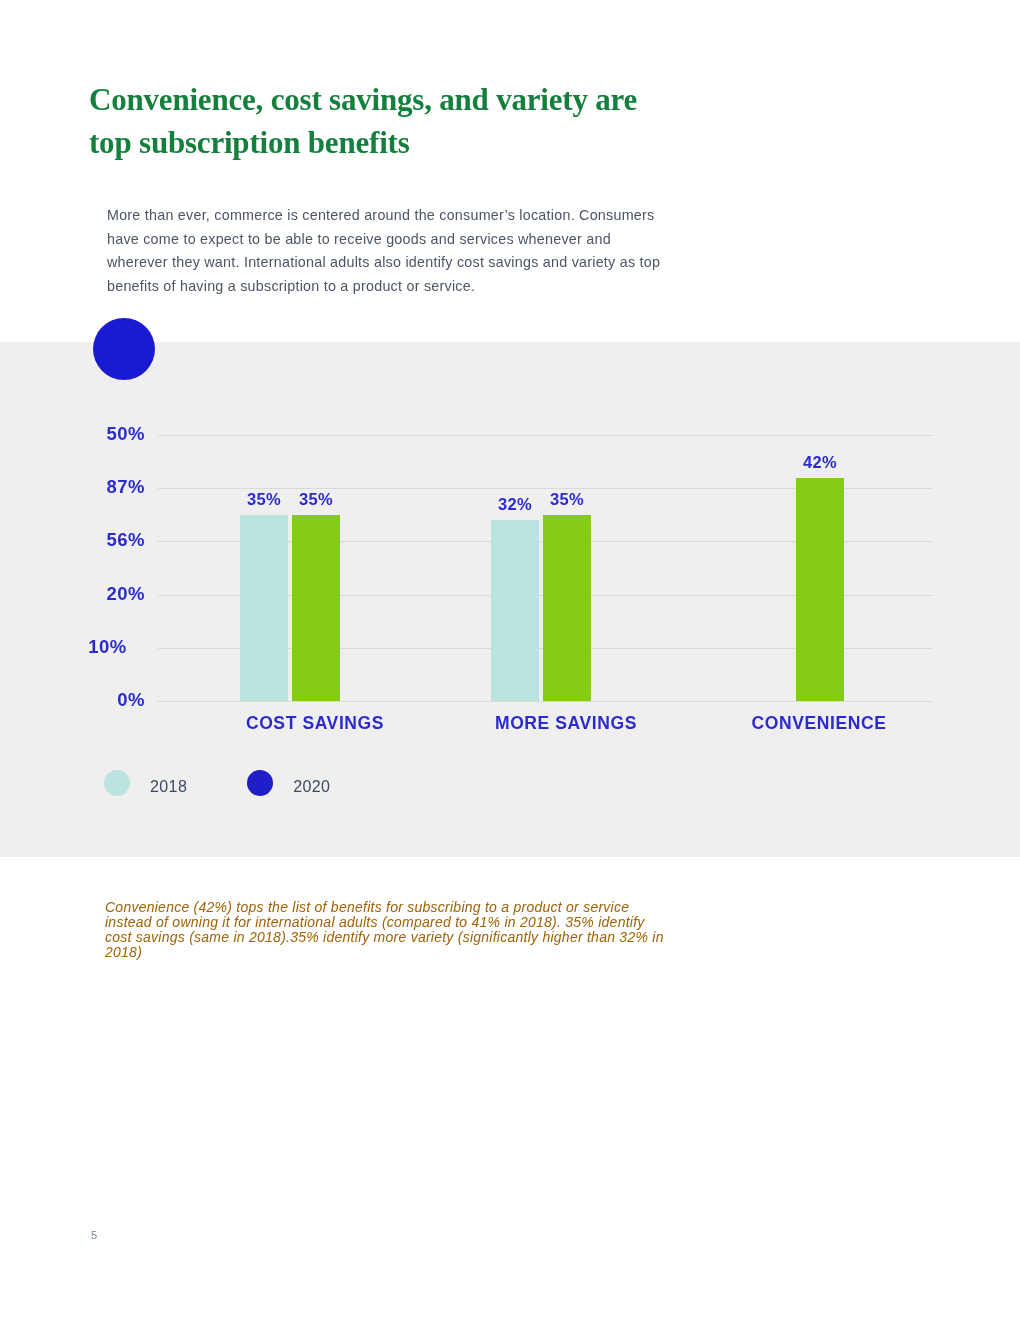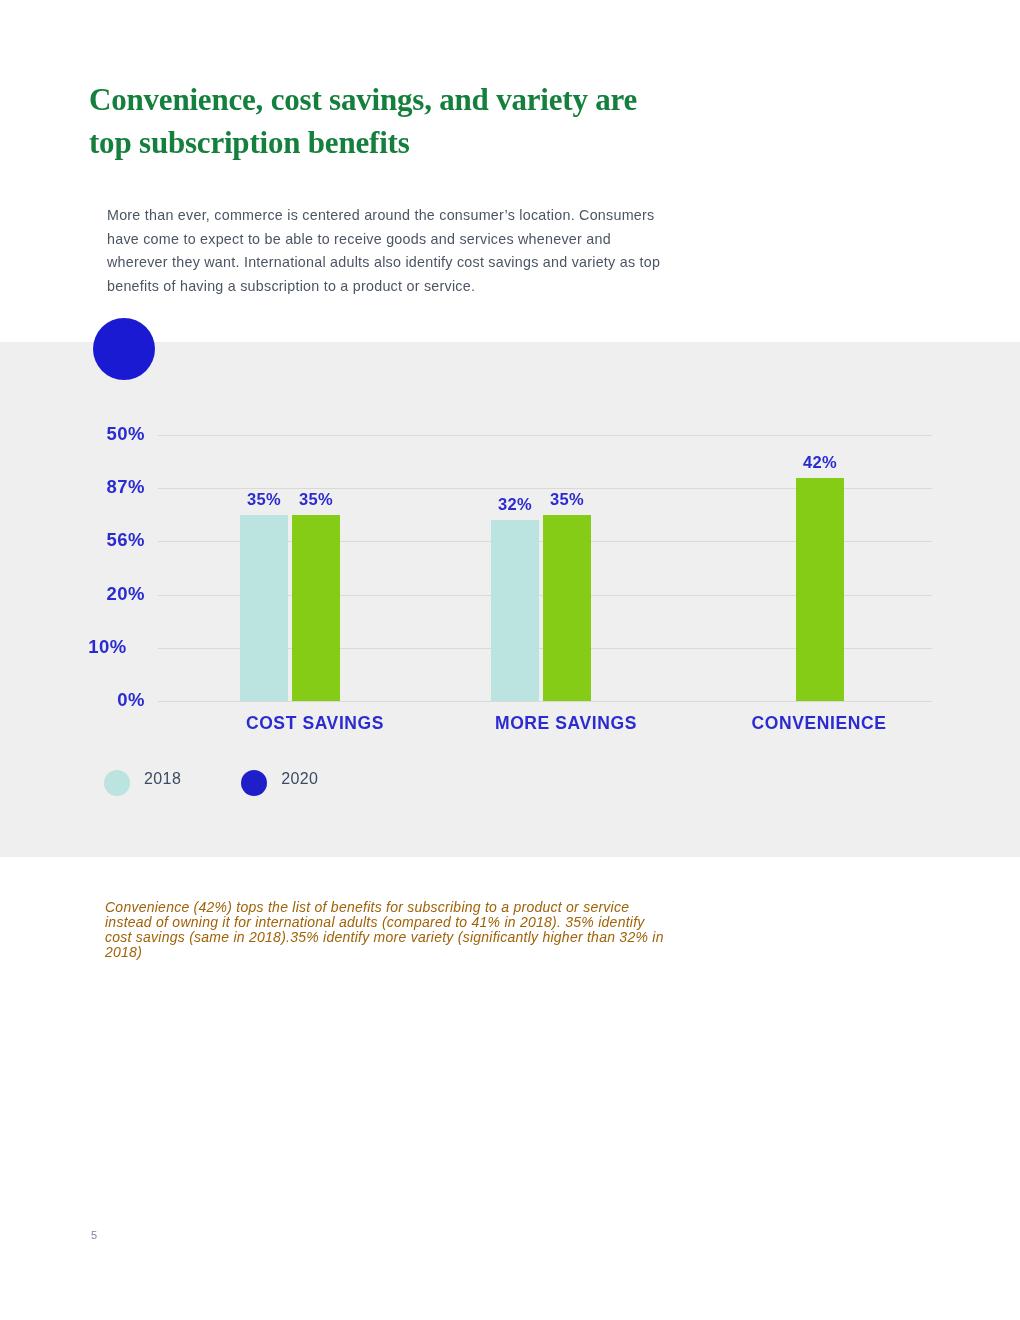--- a/index.html
+++ b/index.html
@@ -155,22 +155,22 @@
     position: absolute;
     left: 104px;
     top: 770px;
     display: flex;
     align-items: center;
     gap: 60px;
     z-index: 3;
   }
   .legend-item {
     display: flex;
-    align-items: flex-start;
-    gap: 14px;
+    align-items: flex-end;
+    gap: 20px;
   }
   .swatch {
     width: 26px;
     height: 26px;
     border-radius: 50%;
     display: block;
   }
   .swatch.s2018 { background: #bbe3df; }
   .swatch.s2020 { background: #1f1fc9; }
   .legend-text {

